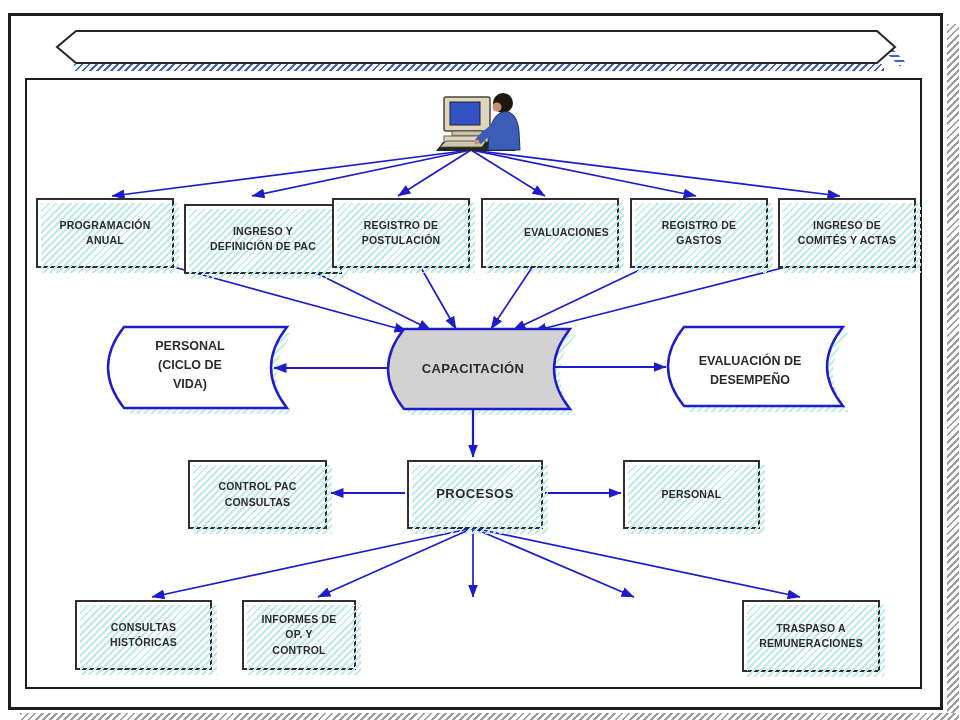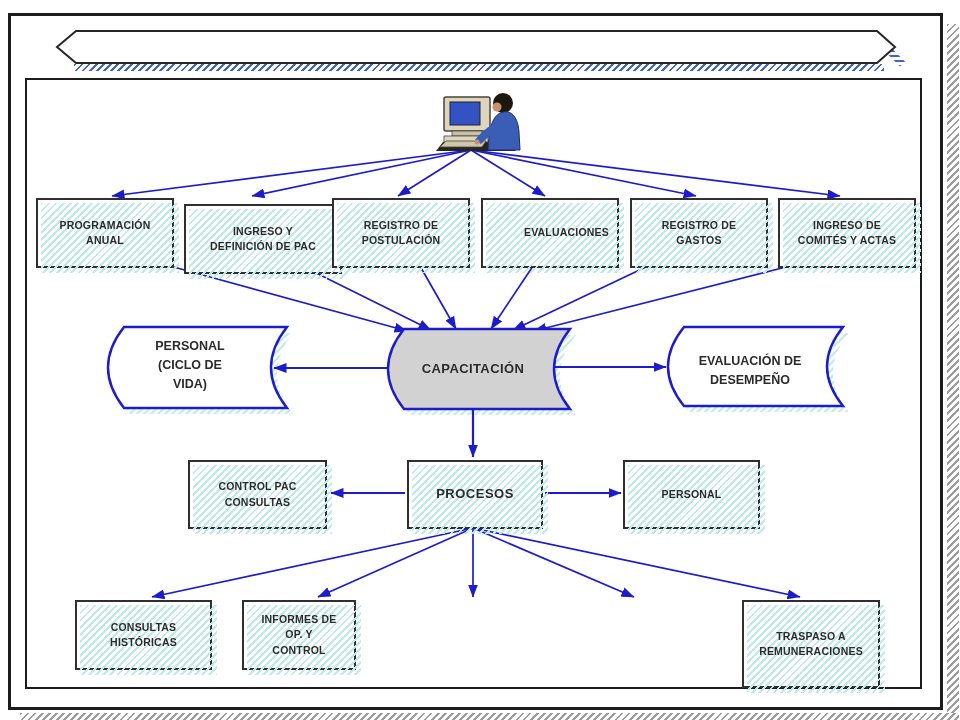--- a/index.html
+++ b/index.html
@@ -173,18 +173,18 @@
   </div>
 
   <div class="box" style="left:75px;top:600px;width:137px;height:70px;">
     <span>CONSULTAS
 HISTÓRICAS</span>
   </div>
   <div class="box" style="left:242px;top:600px;width:114px;height:70px;">
     <span>INFORMES DE OP. Y
 CONTROL</span>
   </div>
-  <div class="box" style="left:742px;top:600px;width:138px;height:88px;">
+  <div class="box" style="left:742px;top:600px;width:138px;height:72px;">
     <span>TRASPASO A
 REMUNERACIONES</span>
   </div>
 
 </div>
 
 </body></html>

